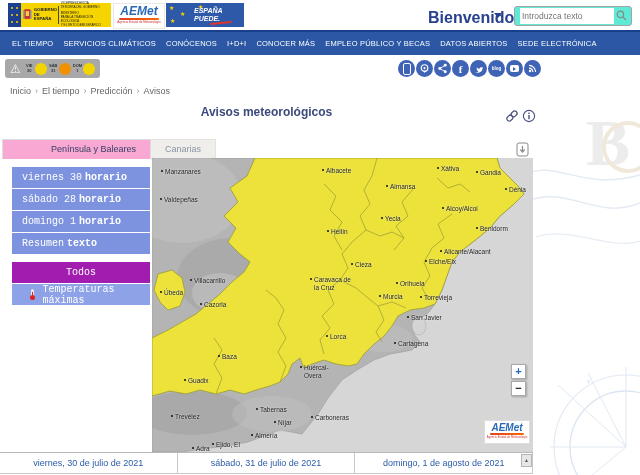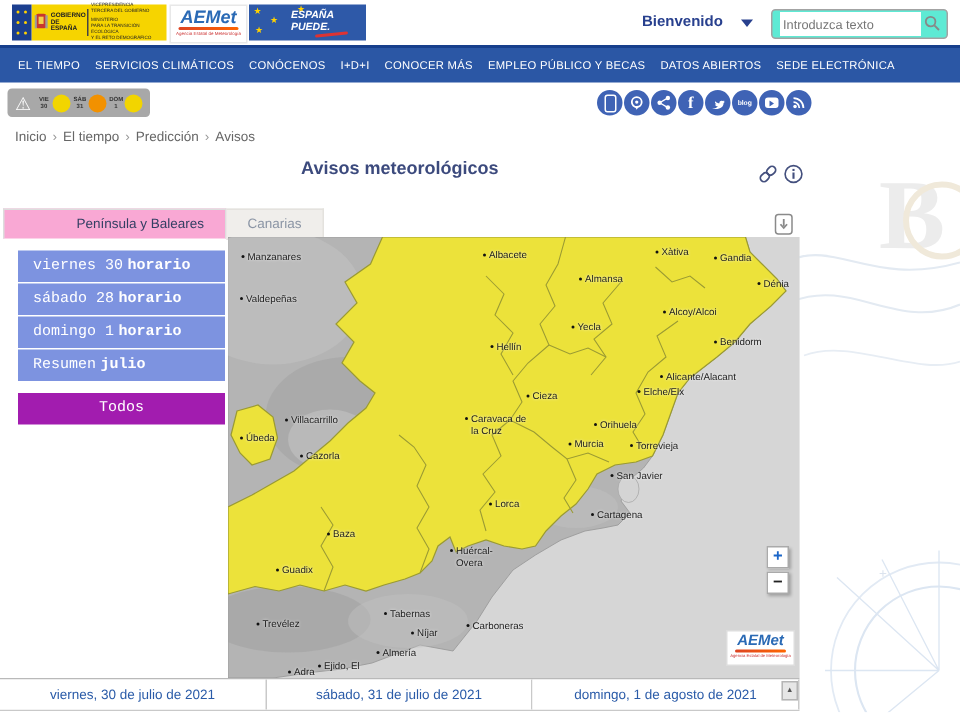--- a/index.html
+++ b/index.html
@@ -18,21 +18,21 @@
   .ministry .grp2{margin-top:2px;}
   .aemet-box{position:absolute;left:113px;top:3px;width:50px;height:24px;background:#fff;
              border:1px solid #e8e8e8;text-align:center;overflow:hidden;}
   .aemet-word{font-size:12px;font-weight:bold;font-style:italic;color:#2a6ab5;line-height:13px;margin-top:1px;}
   .aemet-swoosh{width:40px;height:2px;background:linear-gradient(90deg,#d42,#f60);border-radius:2px;margin:0 auto;}
   .aemet-sub{font-size:3px;color:#c33;white-space:nowrap;}
   .espana{position:absolute;left:166px;top:3px;width:78px;height:24px;background:#2e59a8;overflow:hidden;}
   .espana .star{position:absolute;color:#ffd200;font-size:6px;line-height:6px;}
   .espana-txt{position:absolute;left:28px;top:4px;color:#fff;font-weight:bold;font-style:italic;font-size:7px;line-height:1.1;}
   .espana-red{position:absolute;left:44px;top:19px;width:22px;height:2px;background:#d33;border-radius:2px;transform:rotate(-6deg);}
-  .welcome{position:absolute;left:428px;top:9px;font-size:10px;font-weight:bold;color:#28408e;}
+  .welcome{position:absolute;left:428px;top:9px;font-size:16px;font-weight:bold;color:#28408e;}
   .caret{position:absolute;left:494px;top:13px;width:0;height:0;border-left:4px solid transparent;
          border-right:4px solid transparent;border-top:5px solid #28408e;}
   .search{position:absolute;left:514px;top:6px;width:116px;height:18px;border:1px solid #a3a3a3;
           border-radius:3px;background:#5eead4;}
   .search input{position:absolute;left:5px;top:1px;width:90px;height:14px;border:0;outline:0;
           font-size:8.5px;color:#333;font-family:"Liberation Sans",sans-serif;}
   .search svg{position:absolute;right:4px;top:3px;}
   
   .nav{position:absolute;left:0;top:30px;width:640px;height:25px;background:#2b57a5;
        border-top:2px solid #173f8c;box-sizing:border-box;display:flex;align-items:center;
@@ -295,24 +295,32 @@
       <div class="sbtn" data-name="sidebar-day-button">
         <span data-name="button-label">sábado 28</span>
         <b>horario</b>
       </div>
       <div class="sbtn" data-name="sidebar-day-button">
         <span data-name="button-label">domingo 1</span>
         <b>horario</b>
       </div>
       <div class="sbtn" data-name="sidebar-day-button">
         <span data-name="button-label">Resumen</span>
-        <b>julio</b>
+        <b>texto</b>
       </div>
       <div class="sbtn todos" data-name="sidebar-all-button">
         <span data-name="button-label">Todos</span>
+      </div>
+      <div class="sbtn temp" data-name="sidebar-max-temp-button">
+        <span class="thermo" data-name="thermometer-icon">
+          <span class="stem"></span>
+          <span class="merc"></span>
+          <span class="bulb"></span>
+        </span>
+        <span data-name="button-label">Temperaturas máximas</span>
       </div>
     </div>
 
   <div class="map" data-name="warning-map">
     <svg width="381" height="294" viewBox="0 0 381 294" data-name="warning-map-svg">
 
       <rect x="0" y="0" width="381" height="294" style="fill:var(--sea)"></rect>
 
       <path data-name="land" style="fill:var(--land)" stroke="#9b9b9b" stroke-width="0.6" d="M0,0 L345,0 L348,10 356,18 366,28 372,36 362,46 348,58 338,70 326,80 308,94 300,104 295,118 290,132 283,146 277,154 270,160 266,168 262,176 268,184 260,192 250,194 238,196 222,202 205,212 190,222 176,240 166,256 158,266 150,276 128,272 112,278 96,284 76,288 58,290 44,292 30,294 L0,294 Z"></path>
 

